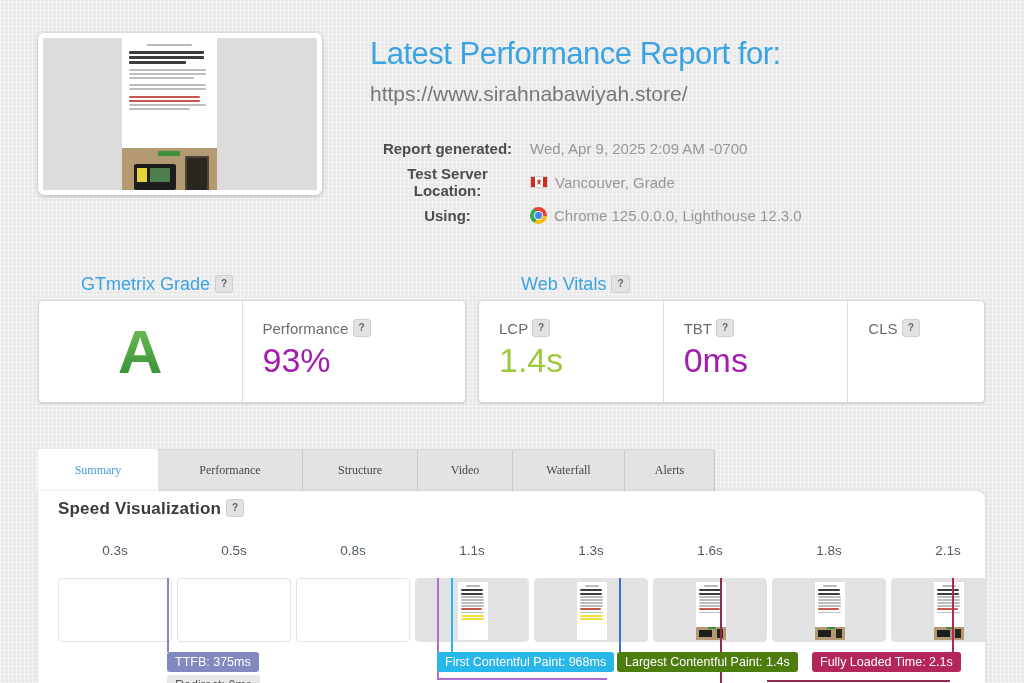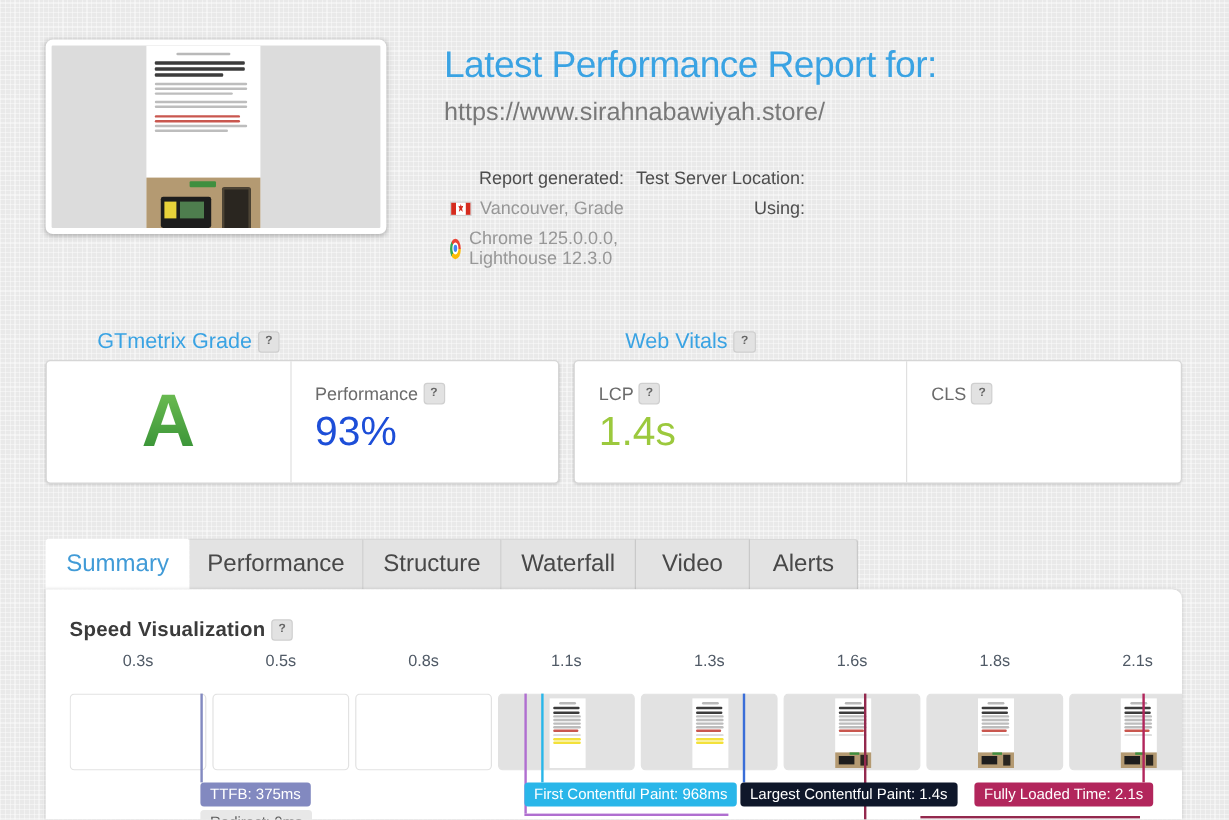--- a/index.html
+++ b/index.html
@@ -37,21 +37,21 @@
   .thumb-photo .badge { position:absolute; left:38%; top:3px; width:22px; height:5px; background:#3f8f3f; border-radius:1px; }
   .thumb-photo .box   { position:absolute; left:12px; top:16px; width:42px; height:26px; background:#1d1d1d; border-radius:2px; }
   .thumb-photo .box i { display:block; position:absolute; left:3px; top:4px; width:10px; height:14px; background:#e8d23a; }
   .thumb-photo .box b { display:block; position:absolute; left:16px; top:4px; width:20px; height:14px; background:#4e7d4e; }
   .thumb-photo .book  { position:absolute; right:8px; top:8px; width:24px; height:36px; background:#2a2620; border-radius:2px; box-shadow:inset 0 0 0 2px #4d4435; }
 
   .page-title { left:370px; top:36px; font-size:31px; color:#3aa3e3; letter-spacing:-0.5px; }
   .page-url   { left:370px; top:82px; font-size:21px; color:#787878; }
 
   .report-details { left:375px; top:140px; display:grid; grid-template-columns:145px auto; row-gap:8px; column-gap:10px; font-size:15px; }
-  .rd-label { text-align:right; color:#4d4d4d; }
+  .rd-label { text-align:center; color:#4d4d4d;font-weight:bold; }
   .rd-value { color:#979797; display:flex; align-items:center; gap:7px; }
 
   .flag { width:18px; height:12px; display:inline-flex; border:1px solid #d0d0d0; }
   .flag .r { width:25%; height:100%; background:#d52b1e; }
   .flag .w { width:50%; height:100%; background:#fff; position:relative; }
   .flag .leaf { position:absolute; left:20%; top:15%; width:60%; height:70%; background:#d52b1e;
     clip-path:polygon(50% 0,62% 28%,100% 22%,72% 55%,85% 95%,50% 72%,15% 95%,28% 55%,0 22%,38% 28%); }
 
   .chrome { width:17px; height:17px; border-radius:50%; position:relative;
     background:conic-gradient(from -30deg, #ea4335 0 120deg, #fbbc05 120deg 240deg, #34a853 240deg 360deg); }
@@ -75,39 +75,39 @@
   .cell { flex:1; padding:18px 0 0 20px; border-left:1px solid #e0e0e0; }
   .cell:first-child { border-left:none; }
   .cell .lab { font-size:15px; color:#6b6b6b; margin-bottom:4px; }
   .cell .val { font-size:34px; }
   .grade-cell { flex:1; display:flex; align-items:center; justify-content:center; padding:0; }
   .grade-letter {
     font-size:62px; font-weight:bold; color:#3c9a3c;
     background:linear-gradient(#76c457, #2d8a31);
     -webkit-background-clip:text; background-clip:text; -webkit-text-fill-color:transparent;
   }
-  .green { color:#1d4ed8; }
+  .green { color:#a21caf; }
   .lightgreen { color:#9cc93d; }
 
   
   .tabbar { left:38px; top:449px; display:flex; height:42px; }
   .tab {
     background:#e3e3e3; border-right:1px solid #c9c9c9; border-top:1px solid #d8d8d8;
     display:flex; align-items:center; justify-content:center;
-    font-size:20px; color:#484848; cursor:pointer;
+    font-size:12px; color:#484848; cursor:pointer;font-family:Liberation Serif, serif;
   }
   .tab.active { background:#fff; color:#419bd7; border-top:none; border-right:none; border-radius:3px 3px 0 0; }
   .tab:last-child { border-radius:0 3px 0 0; }
 
   
   .panel {
     left:38px; top:491px; width:947px; height:192px;
     background:#fff; border-radius:0 8px 0 0; box-shadow:0 0 3px rgba(0,0,0,.15);
   }
-  .sv-heading { position:absolute; left:20px; top:24px; font-size:17px; font-weight:bold; color:#3b3b3b; letter-spacing:0.2px; }
+  .sv-heading { position:absolute; left:20px; top:8px; font-size:17px; font-weight:bold; color:#3b3b3b; letter-spacing:0.2px; }
 
   .time-row { position:absolute; left:20px; top:52px; display:flex; gap:5px; }
   .time-lab { width:114px; text-align:center; font-size:13.5px; color:#505a66; }
 
   .frames { position:absolute; left:20px; top:87px; display:flex; gap:5px; width:927px; overflow:hidden; }
   .frame { width:114px; min-width:114px; height:64px; border-radius:4px; background:#fff; border:1px solid #e2e2e2; position:relative; }
   .frame.loaded { background:#e2e2e2; border-color:#e2e2e2; }
 
   .mini-page { position:absolute; left:42px; top:3px; width:30px; height:58px; background:#fff; padding:3px; }
   .mini-page .ln { margin-bottom:1.5px; }
@@ -131,21 +131,21 @@
   .l-onload { left:682px; top:87px; height:105px; background:#93294e; }
   .l-fully  { left:914px; top:87px; height:74px; background:#b2265c; }
   .h-onload { left:729px; top:189px; width:183px; background:#93294e; }
 
   .chip {
     position:absolute; top:161px; height:20px; border-radius:3px; padding:3px 8px 0;
     font-size:12.5px; color:#fff; white-space:nowrap;
   }
   .chip-ttfb  { left:129px; background:#8289c0; }
   .chip-fcp   { left:399px; background:#29b6e9; }
-  .chip-lcp   { left:579px; background:#0f172a; }
+  .chip-lcp   { left:579px; background:#4d7c0f; }
   .chip-fully { left:774px; background:#b2265c; }
   .chip-redirect { left:129px; top:184px; background:#e8e8e8; color:#5a5a5a; }
 </style>
 </head>
 <body>
 
 <div class="abs thumb-card">
   <div class="thumb-page">
     <div class="ln ar"></div>
     <div class="ln t"></div>
@@ -169,20 +169,23 @@
       </span>
     <span class="book"></span>
   </div>
 </div>
 
 <div class="abs page-title">Latest Performance Report for:</div>
 <div class="abs page-url">https://www.sirahnabawiyah.store/</div>
 
 <div class="abs report-details">
   <div class="rd-label">Report generated:</div>
+  <div class="rd-value">
+    <span>Wed, Apr 9, 2025 2:09 AM -0700</span>
+  </div>
   <div class="rd-label">Test Server Location:</div>
   <div class="rd-value">
     <span class="flag">
         <span class="r"></span>
         <span class="w">
           <span class="leaf"></span>
         </span>
         <span class="r"></span>
       </span>
     <span>Vancouver, Grade</span>
@@ -218,32 +221,39 @@
 <div class="abs card vitals-card">
   <div class="cell">
     <div class="lab">
       <span>LCP</span>
       <span class="help">?</span>
     </div>
     <div class="val lightgreen">1.4s</div>
   </div>
   <div class="cell">
     <div class="lab">
+      <span>TBT</span>
+      <span class="help">?</span>
+    </div>
+    <div class="val green">0ms</div>
+  </div>
+  <div class="cell">
+    <div class="lab">
       <span>CLS</span>
       <span class="help">?</span>
     </div>
   </div>
 </div>
 
 <div class="abs tabbar">
   <div class="tab active" style="width:120px">Summary</div>
   <div class="tab" style="width:145px">Performance</div>
   <div class="tab" style="width:115px">Structure</div>
+  <div class="tab" style="width:95px">Video</div>
   <div class="tab" style="width:112px">Waterfall</div>
-  <div class="tab" style="width:95px">Video</div>
   <div class="tab" style="width:90px">Alerts</div>
 </div>
 
 <div class="abs panel">
   <div class="sv-heading">
     <span>Speed Visualization</span>
     <span class="help">?</span>
   </div>
 
   <div class="time-row">

